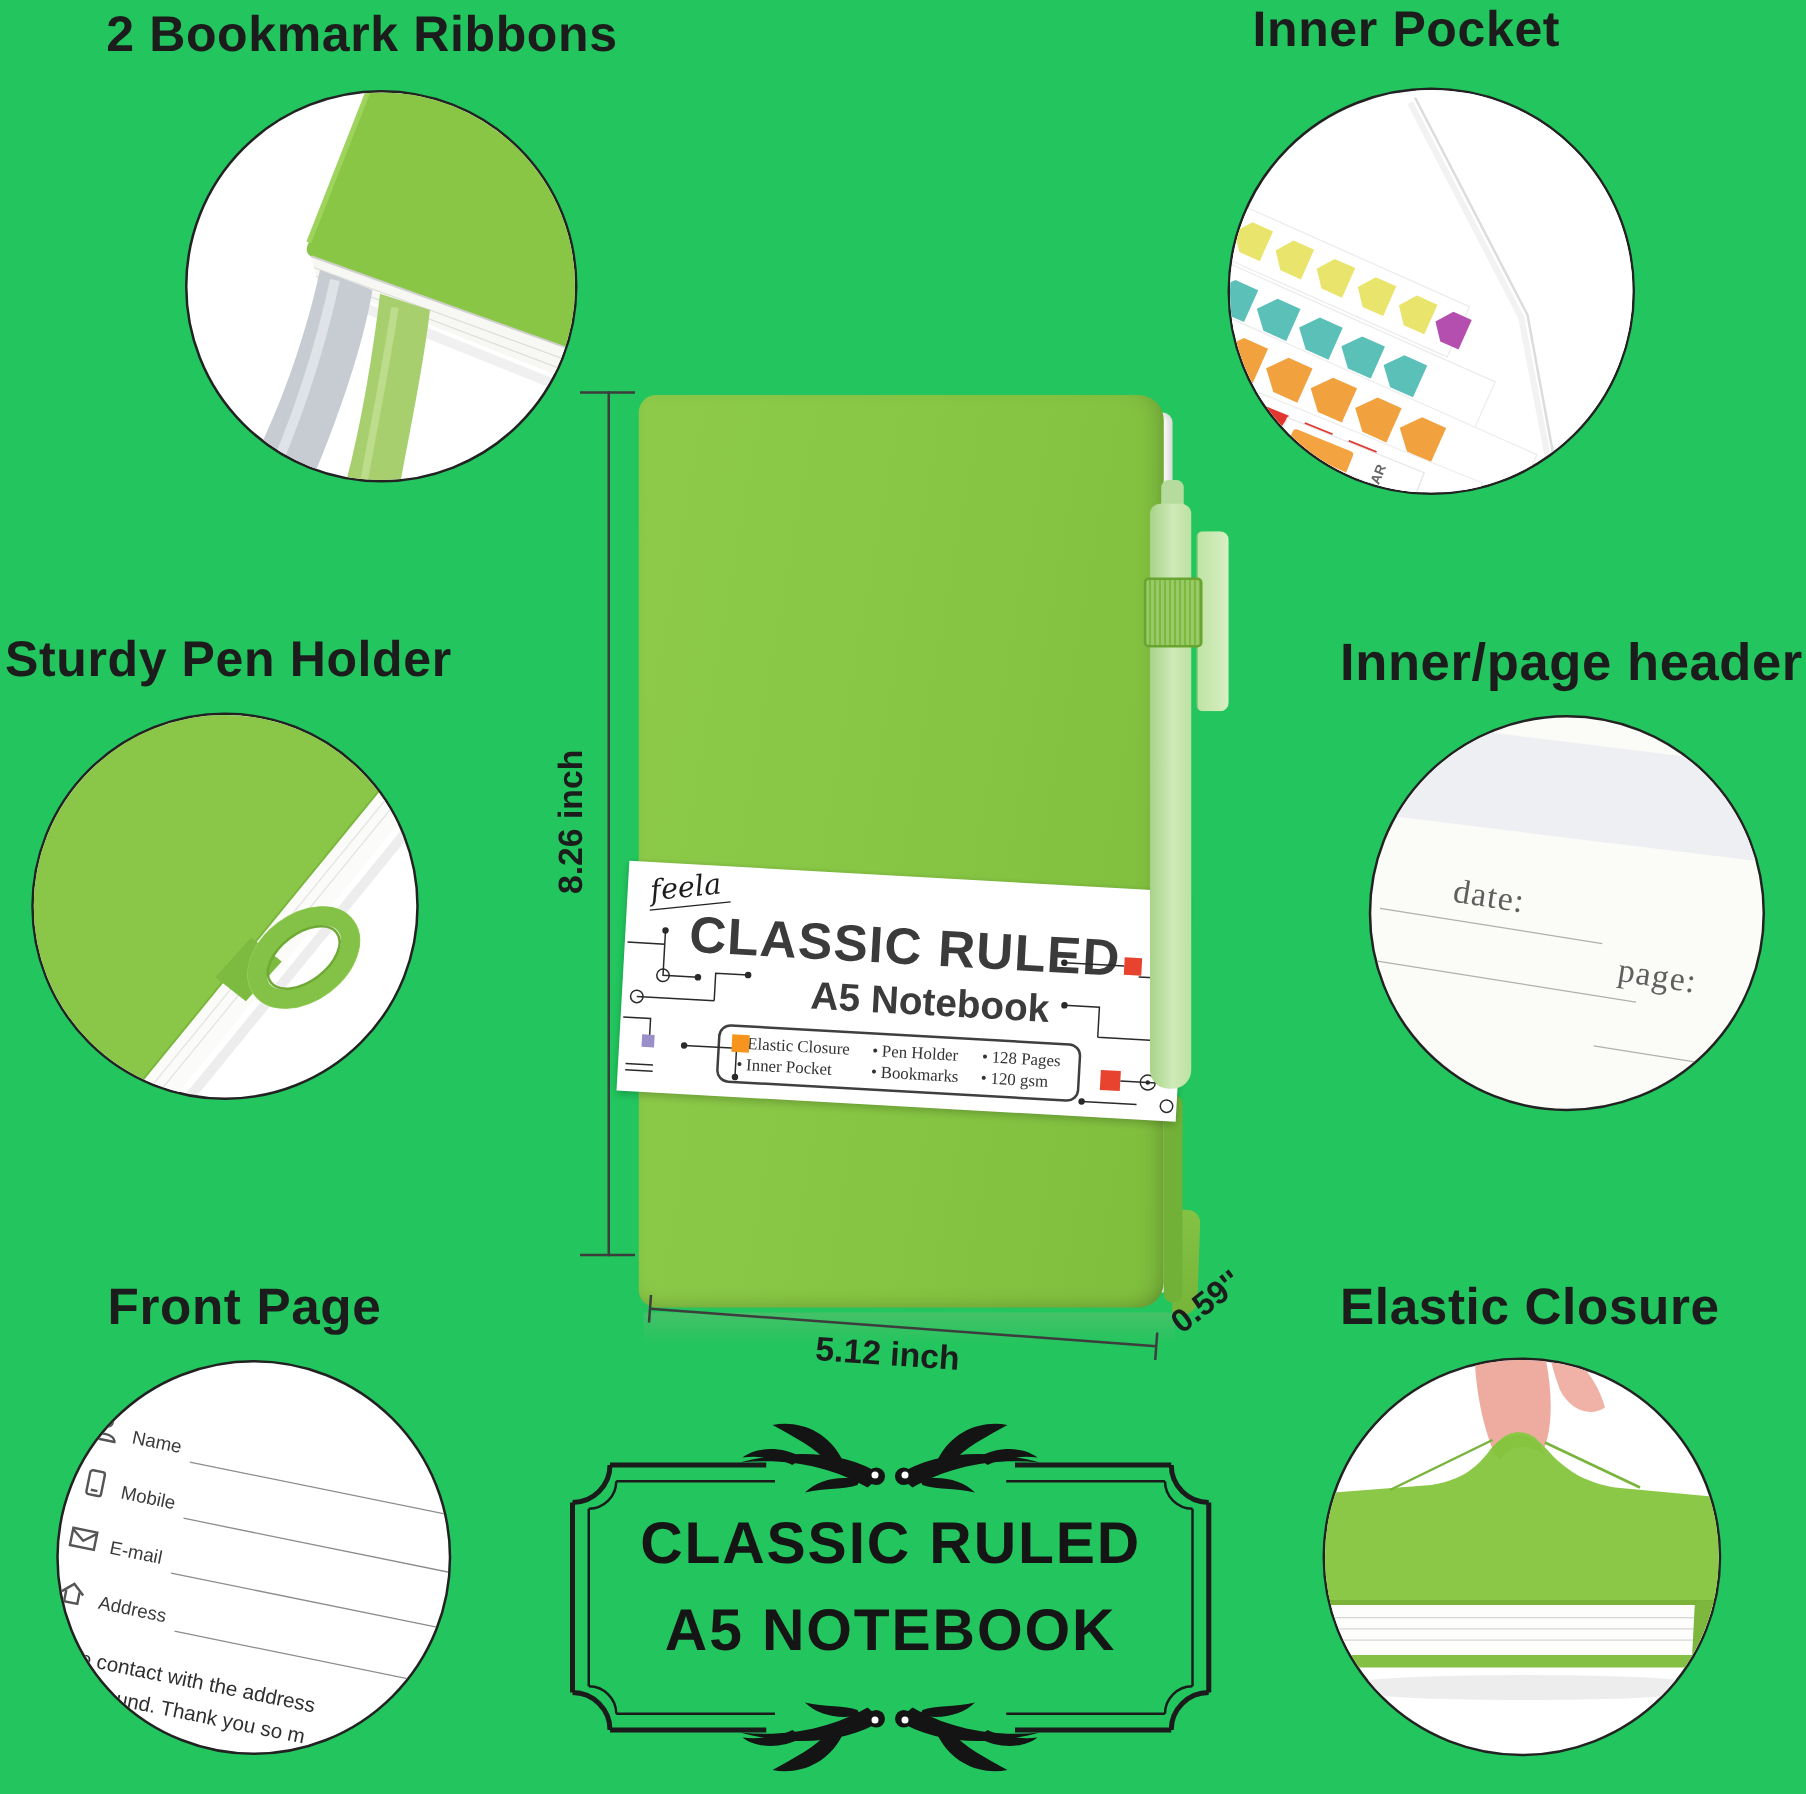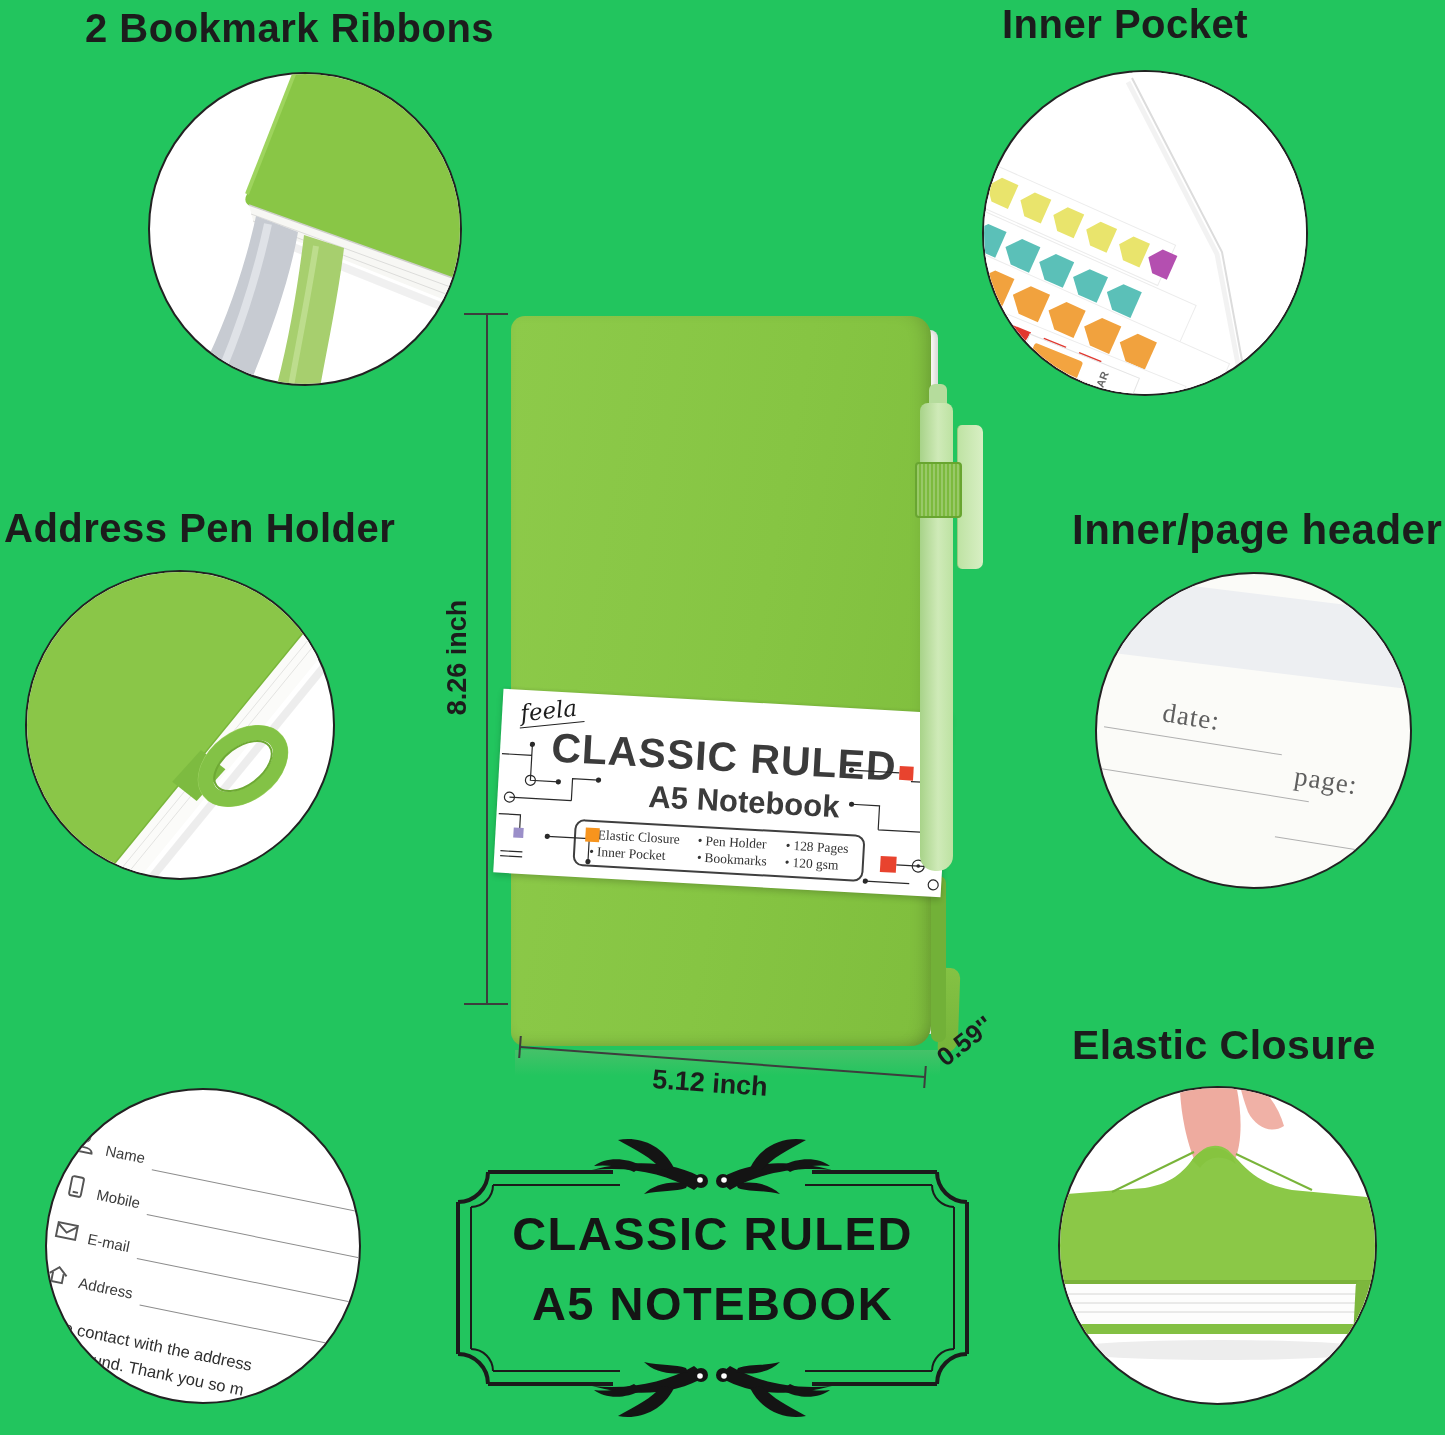--- a/index.html
+++ b/index.html
@@ -74,22 +74,23 @@
   .plaque-line{position:absolute;left:450px;width:525px;text-align:center;font-weight:700;
     color:#151515;font-size:47px;letter-spacing:1.5px;}
 </style>
 </head>
 <body>
 
 <div id="canvas">
 
   <div class="h-label" style="left:85px;top:6px;font-size:40px;">2 Bookmark Ribbons</div>
   <div class="h-label" style="left:1002px;top:2px;font-size:40px;">Inner Pocket</div>
-  <div class="h-label" style="left:4px;top:506px;font-size:40px;">Address Pen Holder</div>
+  <div class="h-label" style="left:4px;top:506px;font-size:40px;">Sturdy Pen Holder</div>
   <div class="h-label" style="left:1072px;top:506px;font-size:42px;">Inner/page header</div>
+  <div class="h-label" style="left:86px;top:1022px;font-size:41px;">Front Page</div>
   <div class="h-label" style="left:1072px;top:1022px;font-size:41px;">Elastic Closure</div>
 
   <div class="photo-circle" style="left:148px;top:72px;width:310px;height:310px;">
     <svg viewBox="0 0 310 310">
       <path d="M150,-15 L325,-15 L325,212 L102,133 Q92,129 97,120 Z" fill="#89c646"></path>
       <path d="M150,-15 L97,120" stroke="#9ed45e" stroke-width="4" fill="none"></path>
       <path d="M99,131 L325,212 L325,238 L104,150 Z" fill="#f7f7f4"></path>
       <path d="M99,131 L325,212" stroke="#cfcfcc" stroke-width="1.5" fill="none"></path>
       <path d="M101,140 L325,222" stroke="#dcdcda" stroke-width="1" fill="none"></path>
       <path d="M103,147 L325,231" stroke="#dcdcda" stroke-width="1" fill="none"></path>

